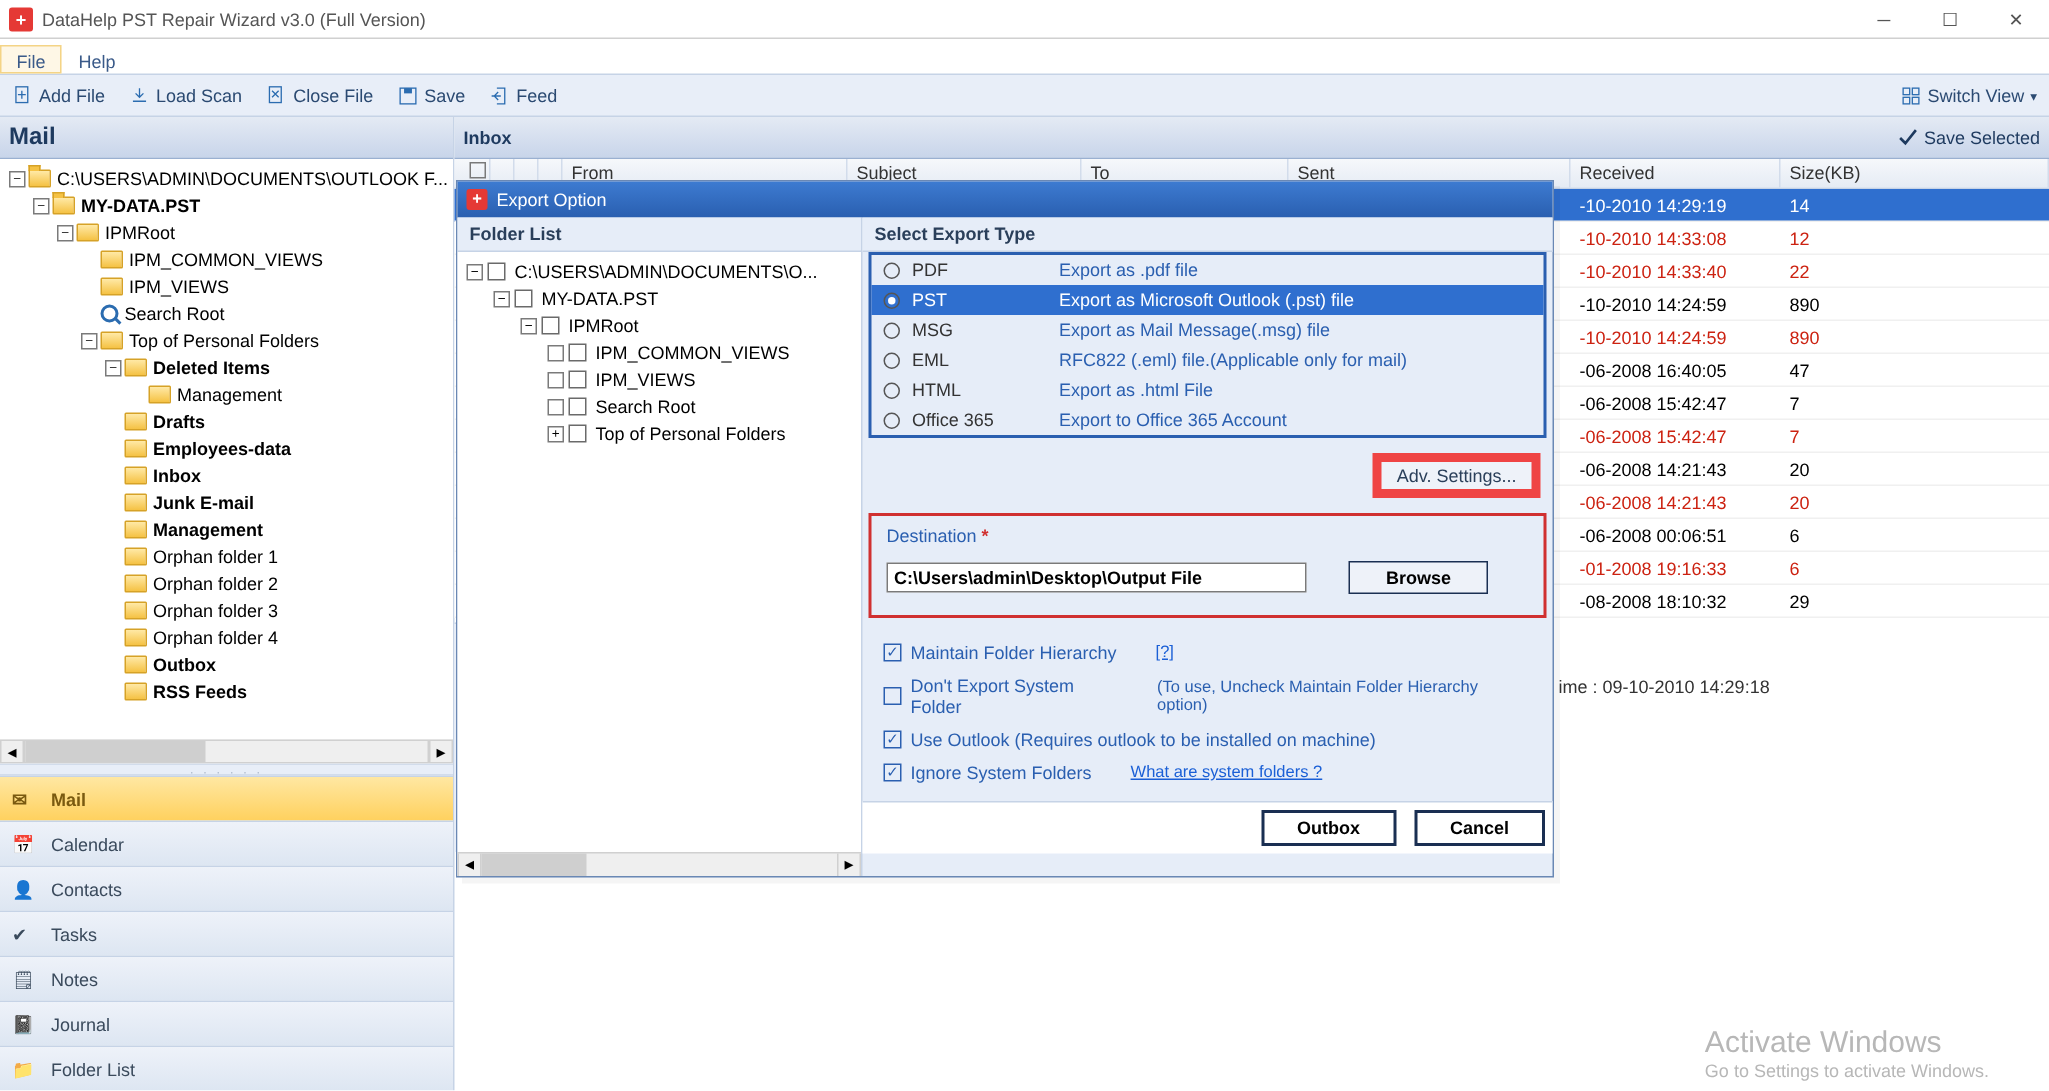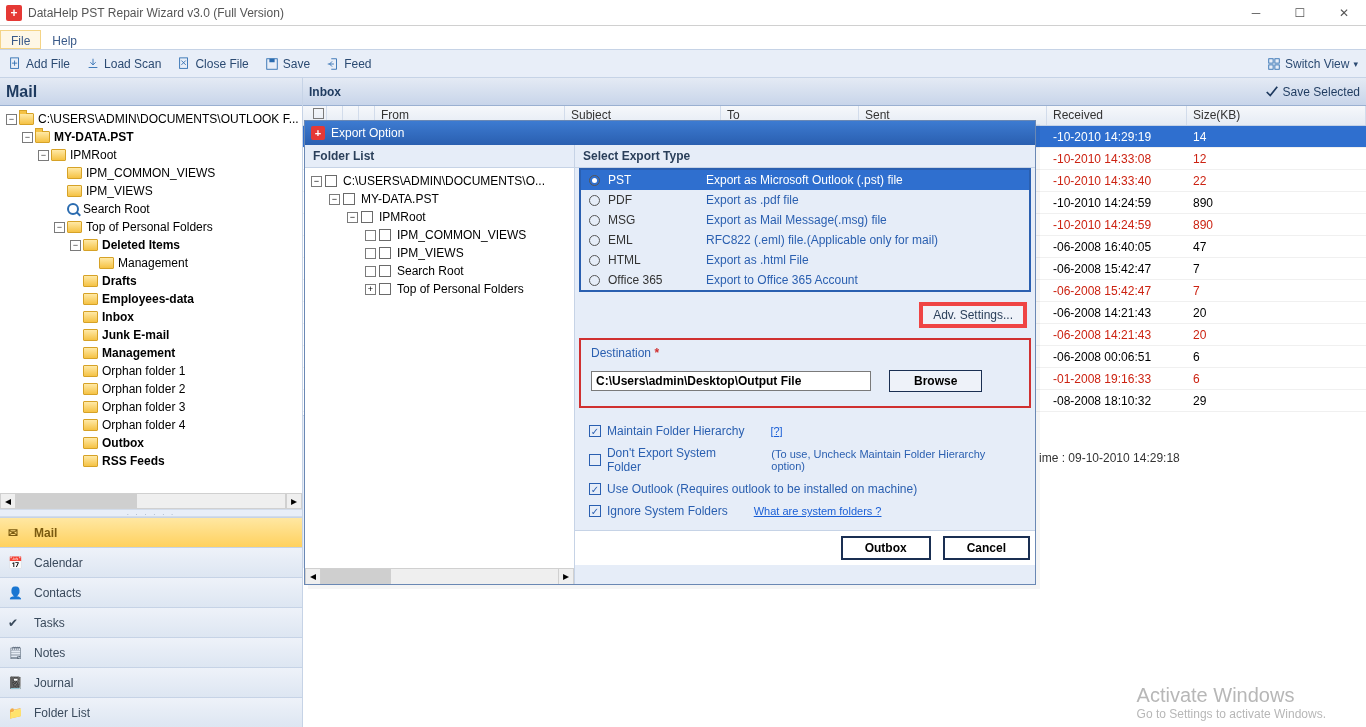--- a/index.html
+++ b/index.html
@@ -99,26 +99,26 @@
 .exportrow.sel { background: #2f6fcf; color: #fff; }
 .radio { width: 11px; height: 11px; border-radius: 50%; border: 1px solid #555; display: flex; align-items: center; justify-content: center; }
 .radio.on::after { content:""; width: 5px; height: 5px; background:#fff; border-radius:50%; }
 .exportrow:not(.sel) .radio.on::after { background:#333; }
 .exportrow .fmt { width: 90px; }
 .exportrow .desc { color: inherit; }
 .exportrow:not(.sel) .desc { color: #2a5fb0; }
 .exportrow:not(.sel) .fmt { color: #333; }
 
 .advrow { display: flex; justify-content: flex-end; padding: 6px 8px; }
-.advbtn { border: 4px solid #ef4444; background: #eef2f9; padding: 2px 10px; font-size: 12px; color: #2a3f5a; }
+.advbtn { border: 6px solid #ef4444; background: #eef2f9; padding: 2px 10px; font-size: 12px; color: #2a3f5a; }
 
 .destbox { border: 2px solid #d03030; margin: 4px; padding: 6px 10px 14px; }
 .destbox .lbl { color: #2a5fb0; font-size: 12px; }
 .destbox .req { color: #d03030; font-weight: bold; }
-.destrow { display: flex; gap: 18px; margin-top: 10px; align-items: center; }
+.destrow { display: flex; gap: 28px; margin-top: 10px; align-items: center; }
 .destrow input { flex: 0 0 280px; padding: 2px 4px; font-weight: 600; border: 1px solid #7a7a7a; font-size: 12px; }
 .browsebtn { border: 1.5px solid #1a2f52; background: #eef2f9; padding: 3px 24px; font-weight: 600; font-size: 12px; }
 
 .opts { padding: 12px 14px; display: flex; flex-direction: column; gap: 8px; color: #2a5fb0; }
 .opts label { display: flex; align-items: center; gap: 6px; }
 .opts .chk { width: 12px; height: 12px; border: 1.5px solid #2a5fb0; display: flex; align-items: center; justify-content: center; color: #2a5fb0; font-size: 10px; }
 .opts .note { font-size: 11px; }
 .opts a.help { color: #1a5fd6; text-decoration: underline; margin-left: 20px; font-size: 11px; }
 
 .dbuttons { background: #fff; border-top: 1px solid #c6d3e6; padding: 5px; display: flex; justify-content: flex-end; gap: 12px; }
@@ -596,29 +596,29 @@
           <div class="arrow">◂</div>
           <div class="track">
             <div class="thumb"></div>
           </div>
           <div class="arrow">▸</div>
         </div>
     </div>
     <div class="dright">
       <div class="dsection-h">Select Export Type</div>
       <div class="exportlist" id="exportlist">
+          <div class="exportrow">
+            <span class="radio "></span>
+    <span class="fmt">PDF</span>
+    <span class="desc">Export as .pdf file</span>
+          </div>
           <div class="exportrow sel">
             <span class="radio on"></span>
     <span class="fmt">PST</span>
     <span class="desc">Export as Microsoft Outlook (.pst) file</span>
-          </div>
-          <div class="exportrow">
-            <span class="radio "></span>
-    <span class="fmt">PDF</span>
-    <span class="desc">Export as .pdf file</span>
           </div>
           <div class="exportrow">
             <span class="radio "></span>
     <span class="fmt">MSG</span>
     <span class="desc">Export as Mail Message(.msg) file</span>
           </div>
           <div class="exportrow">
             <span class="radio "></span>
     <span class="fmt">EML</span>
     <span class="desc">RFC822 (.eml) file.(Applicable only for mail)</span>

